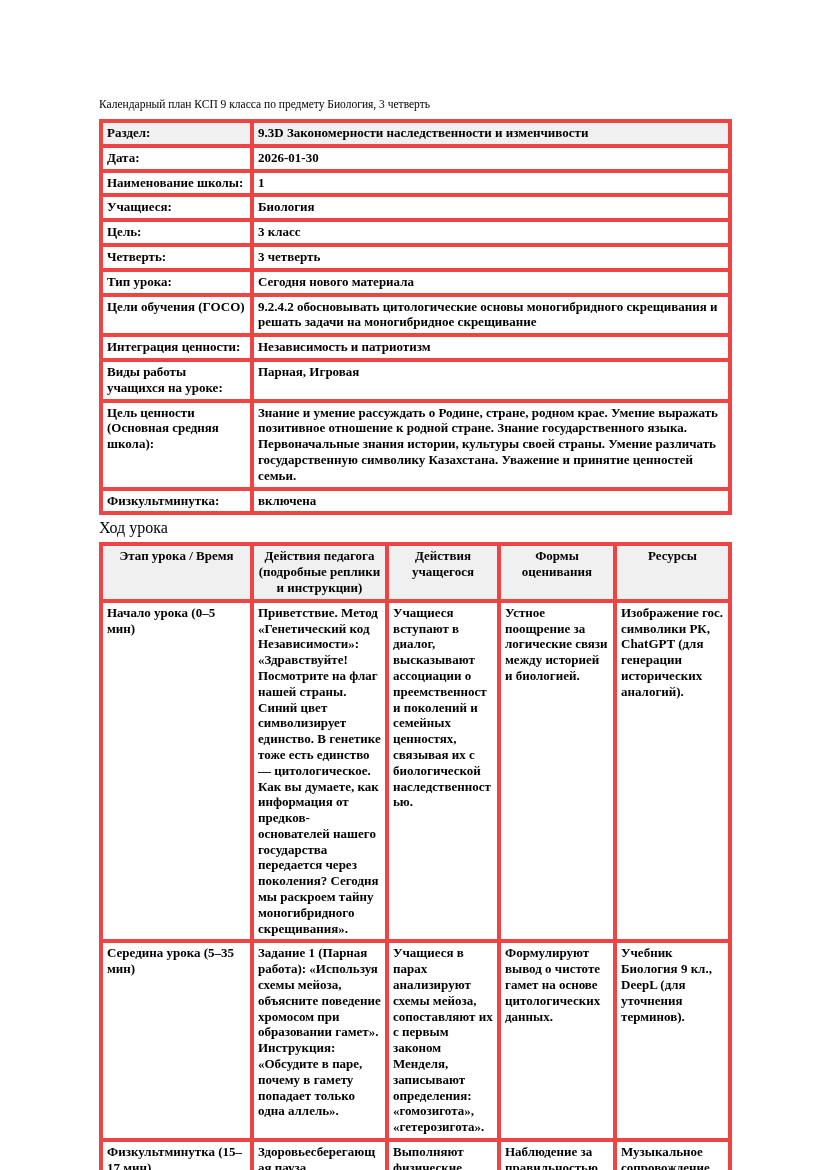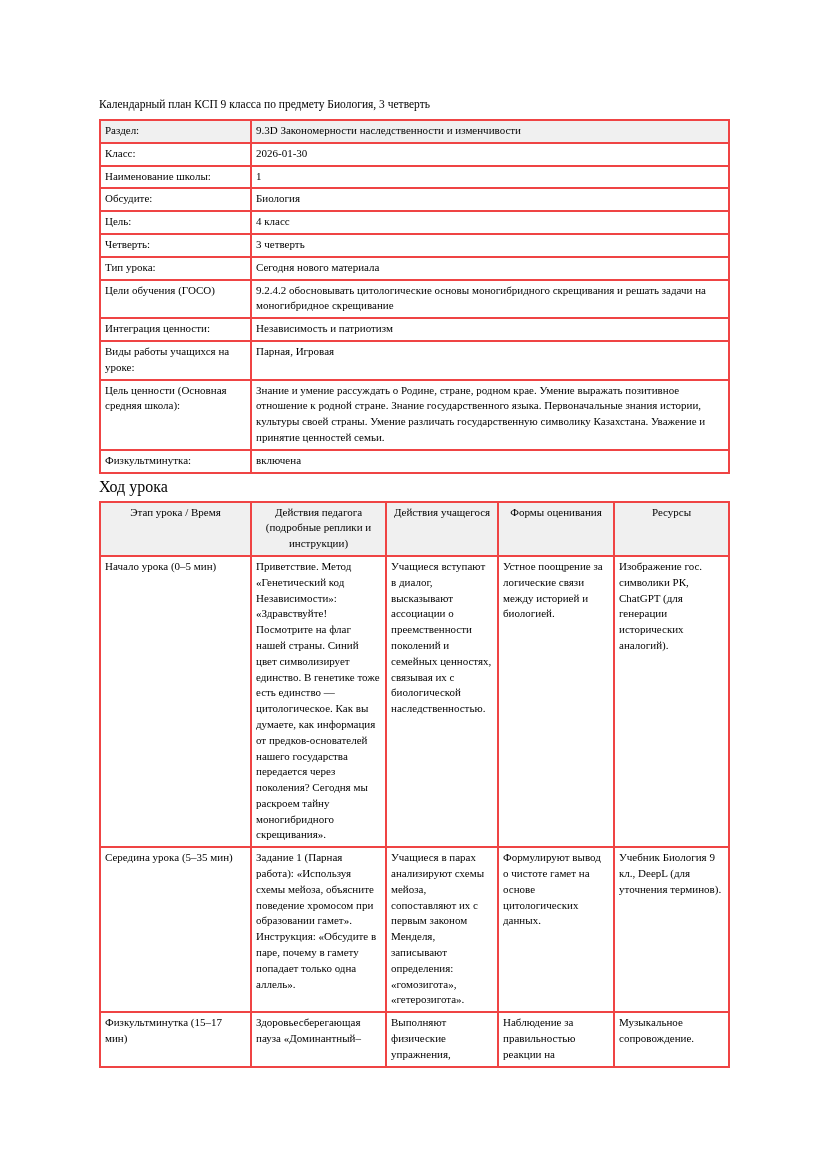--- a/index.html
+++ b/index.html
@@ -39,26 +39,26 @@
     line-height: 16px;
     margin-top: 5px;
     margin-bottom: 6px;
   }
   table {
     border-collapse: collapse;
     width: 629px;
     table-layout: fixed;
   }
   table td, table th {
-    border: 2px solid #ef4444;
+    border: 4px solid #ef4444;
     vertical-align: top;
     padding: 2px 4px 3px 4px;
-    font-size: 11px;
+    font-size: 13px;
     line-height: 15.8px;
-    font-weight: normal;
+    font-weight: bold;
     text-align: left;
     word-wrap: break-word;
     overflow-wrap: break-word;
     hyphens: none;
   }
   
   .info-table col.label { width: 151px; }
   .info-table col.value { width: 478px; }
   .info-table tr.shaded td { background: #f0f0f0; }
 
@@ -91,34 +91,34 @@
       <colgroup>
         <col class="label">
         <col class="value">
       </colgroup>
       <tbody>
         <tr class="shaded">
           <td>Раздел:</td>
           <td>9.3D Закономерности наследственности и изменчивости</td>
         </tr>
         <tr>
-          <td>Класс:</td>
+          <td>Дата:</td>
           <td>2026-01-30</td>
         </tr>
         <tr>
           <td>Наименование школы:</td>
           <td>1</td>
         </tr>
         <tr>
-          <td>Обсудите:</td>
+          <td>Учащиеся:</td>
           <td>Биология</td>
         </tr>
         <tr>
           <td>Цель:</td>
-          <td>4 класс</td>
+          <td>3 класс</td>
         </tr>
         <tr>
           <td>Четверть:</td>
           <td>3 четверть</td>
         </tr>
         <tr>
           <td>Тип урока:</td>
           <td>Сегодня нового материала</td>
         </tr>
         <tr>

